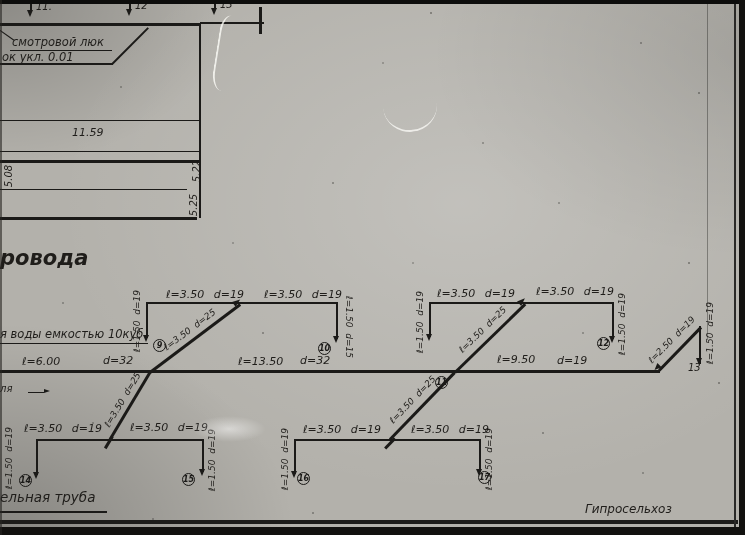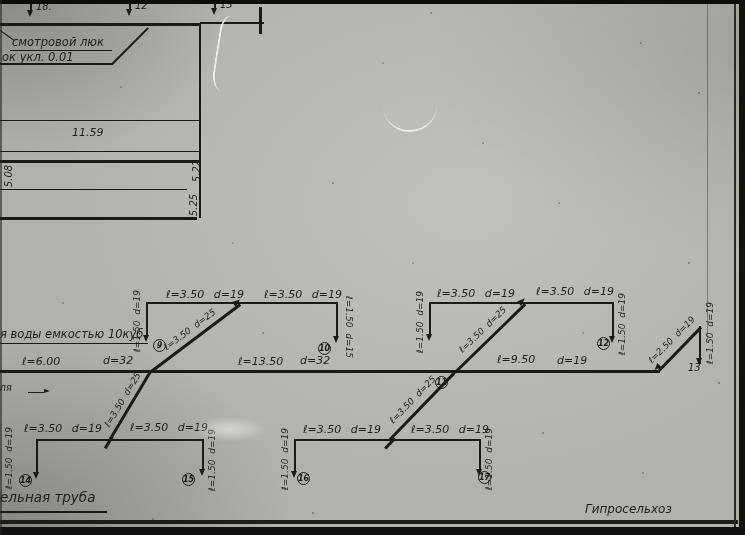--- a/index.html
+++ b/index.html
@@ -41,21 +41,21 @@
   .smudge{position:absolute;left:192px;top:416px;width:74px;height:26px;
         background:radial-gradient(ellipse,rgba(255,255,255,.5),rgba(255,255,255,0) 70%);}
 </style>
 </head>
 <body>
 
 <div id="photo">
 
   <div class="vl" style="left:30px;top:3px;width:1.5px;height:8px;"></div>
   <div class="ah" style="left:27px;top:10px;"></div>
-  <div class="t sm" style="left:36px;top:2px;">18.</div>
+  <div class="t sm" style="left:36px;top:2px;">11.</div>
 
   <div class="vl" style="left:129px;top:2px;width:1.5px;height:8px;"></div>
   <div class="ah" style="left:126px;top:9px;"></div>
   <div class="t sm" style="left:135px;top:1px;">12</div>
 
   <div class="vl" style="left:214px;top:1px;width:1.5px;height:8px;"></div>
   <div class="ah" style="left:211px;top:8px;"></div>
   <div class="t sm" style="left:220px;top:0px;">13</div>
 
   <div class="hl" style="left:0;top:23px;width:201px;height:3px;"></div>
@@ -73,24 +73,25 @@
   <div class="hl" style="left:0;top:120px;width:200px;height:1.2px;"></div>
   <div class="t sm" style="left:72px;top:127px;font-size:11px;">11.59</div>
   <div class="hl" style="left:0;top:151px;width:200px;height:1.2px;"></div>
   <div class="hl" style="left:0;top:160px;width:200px;height:3px;"></div>
   <div class="hl" style="left:0;top:189px;width:187px;height:1.2px;"></div>
   <div class="hl" style="left:0;top:217px;width:197px;height:3px;"></div>
   <div class="t sm rot" style="left:9px;top:176px;">5.08</div>
   <div class="t sm rot" style="left:197px;top:171px;">5.22</div>
   <div class="t sm rot" style="left:194px;top:205px;">5.25</div>
 
+  <div class="t" style="left:0px;top:248px;font-size:21px;font-weight:bold;">ровода</div>
 
   <div class="t" style="left:0px;top:329px;font-size:11.5px;">я воды емкостью 10куб</div>
   <div class="hl" style="left:0;top:343px;width:148px;height:1.2px;"></div>
-  <div class="t sm" style="left:0px;top:384px;font-family:Liberation Mono, monospace;">ля</div>
+  <div class="t sm" style="left:0px;top:384px;">ля</div>
   <div class="hl" style="left:28px;top:392px;width:16px;height:1.2px;"></div>
   <div class="ahr" style="left:44px;top:389px;border-left-width:6px;border-top-width:2.5px;border-bottom-width:2.5px;"></div>
 
   <div class="hl" style="left:0;top:370px;width:660px;height:2.5px;"></div>
   <div class="t lbl" style="left:22px;top:356px;">ℓ=6.00</div>
   <div class="t lbl" style="left:103px;top:355px;">d=32</div>
   <div class="t lbl" style="left:238px;top:356px;">ℓ=13.50</div>
   <div class="t lbl" style="left:300px;top:355px;">d=32</div>
   <div class="t lbl" style="left:497px;top:354px;">ℓ=9.50</div>
   <div class="t lbl" style="left:557px;top:355px;">d=19</div>

